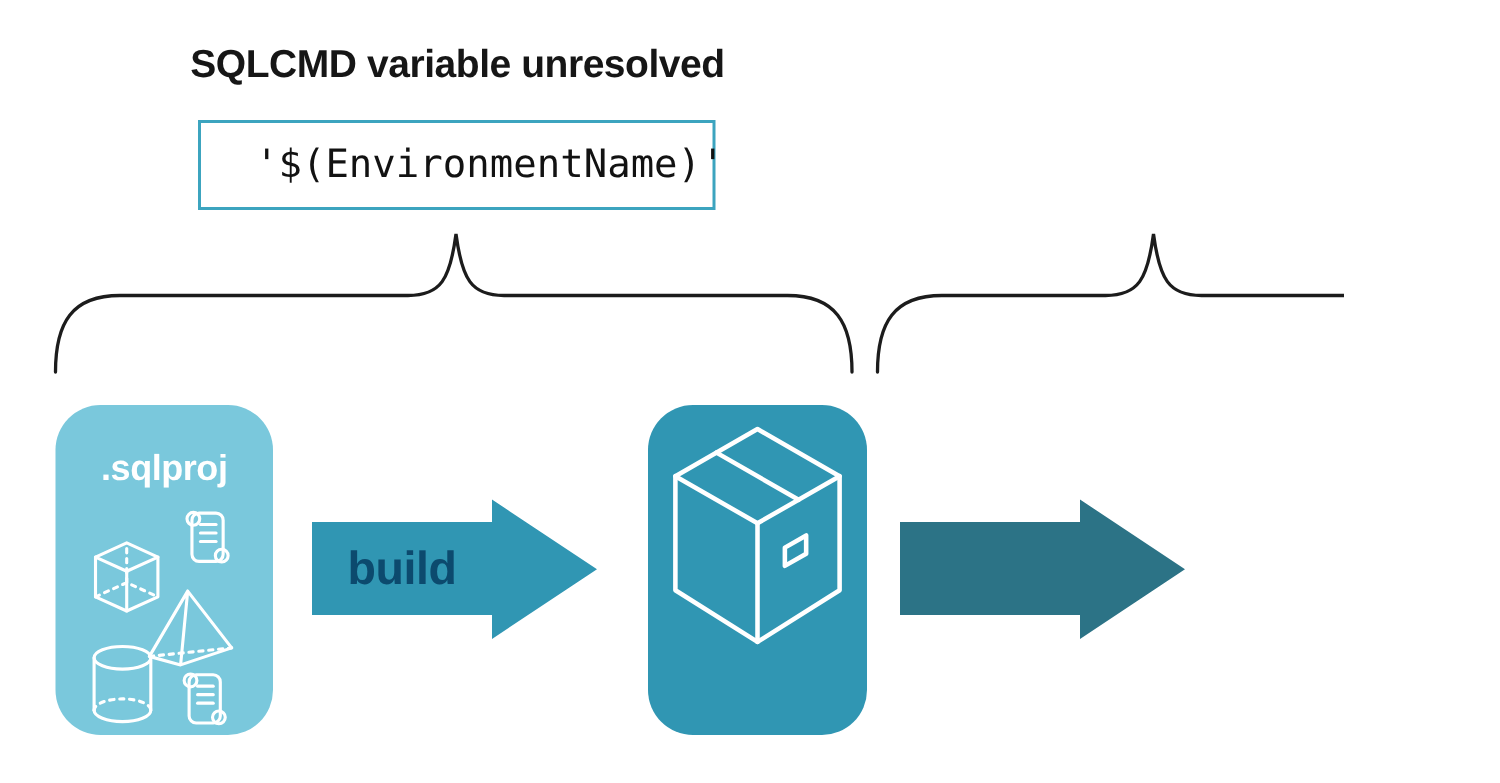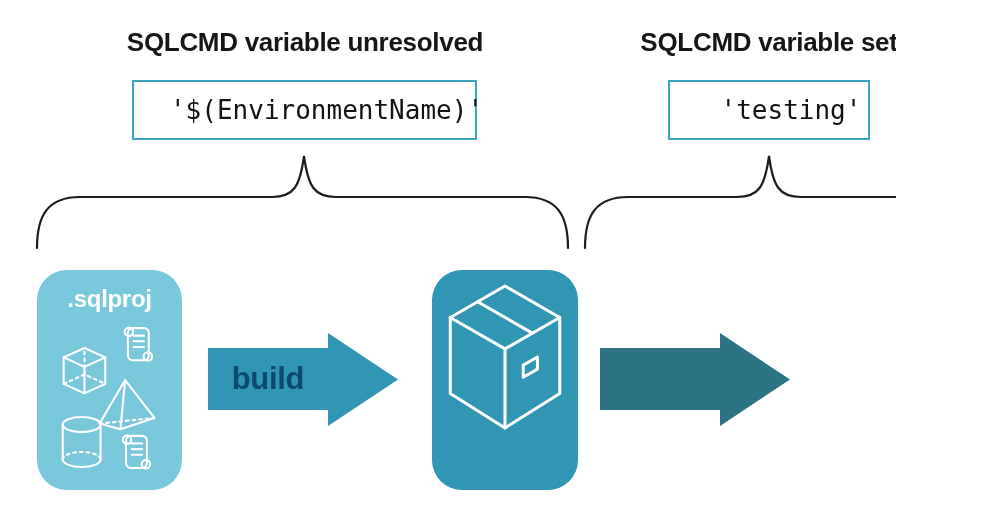--- a/index.html
+++ b/index.html
@@ -26,21 +26,21 @@
   .braces{position:absolute;left:0;top:0;pointer-events:none;}
   .braces path{stroke:#1c1c1c;stroke-width:2.2;fill:none;stroke-linecap:round;}
   .stage{
     position:absolute;top:270px;height:220px;border-radius:30px;
     display:flex;flex-direction:column;align-items:center;
   }
   .stage.sqlproj{left:37px;width:145px;background:var(--accent_light);}
   .stage.dacpac{left:432px;width:146px;background:var(--accent_mid);}
   .stage.database{left:818px;width:145px;background:var(--accent_dark);}
   .stage-label{
-    margin-top:15px;font-size:24px;font-weight:bold;color:#fff;letter-spacing:-0.3px;
+    margin-top:29px;font-size:24px;font-weight:bold;color:#fff;letter-spacing:-0.3px;
   }
   .stage svg{display:block;}
   .icon-stroke{stroke:#fff;fill:none;stroke-linecap:round;stroke-linejoin:round;}
   .arrow{position:absolute;top:330px;width:200px;height:100px;}
   .arrow polygon{stroke:none;}
   .arrow.build{left:205px;}
   .arrow.build polygon{fill:var(--accent_mid);}
   .arrow.deploy{left:597px;}
   .arrow.deploy polygon{fill:var(--accent_dark);}
   .arrow-label{
@@ -49,27 +49,23 @@
   }
   .arrow-label.build{left:205px;}
   .arrow-label.deploy{left:597px;}
 </style>
 </head>
 <body>
 
 <div class="canvas">
 
   <div class="heading left">SQLCMD variable unresolved</div>
-  <div class="heading right">SQLCMD variable set</div>
 
   <div class="value-box left">
     <span class="code">'$(EnvironmentName)'</span>
-  </div>
-  <div class="value-box right">
-    <span class="code">'testing'</span>
   </div>
 
   <svg class="braces" width="1000" height="522" viewBox="0 0 1000 522">
     <path d="M37,248 C37,215 48,197 80,197 L272,197 C294,197 300,186 304,156
          C308,186 314,197 336,197 L525,197 C557,197 568,215 568,248"></path>
     <path d="M585,248 C585,215 596,197 628,197 L737,197 C759,197 765,186 769,156
          C773,186 779,197 801,197 L915,197 C947,197 958,215 958,248"></path>
   </svg>
 
   <div class="stage sqlproj">

